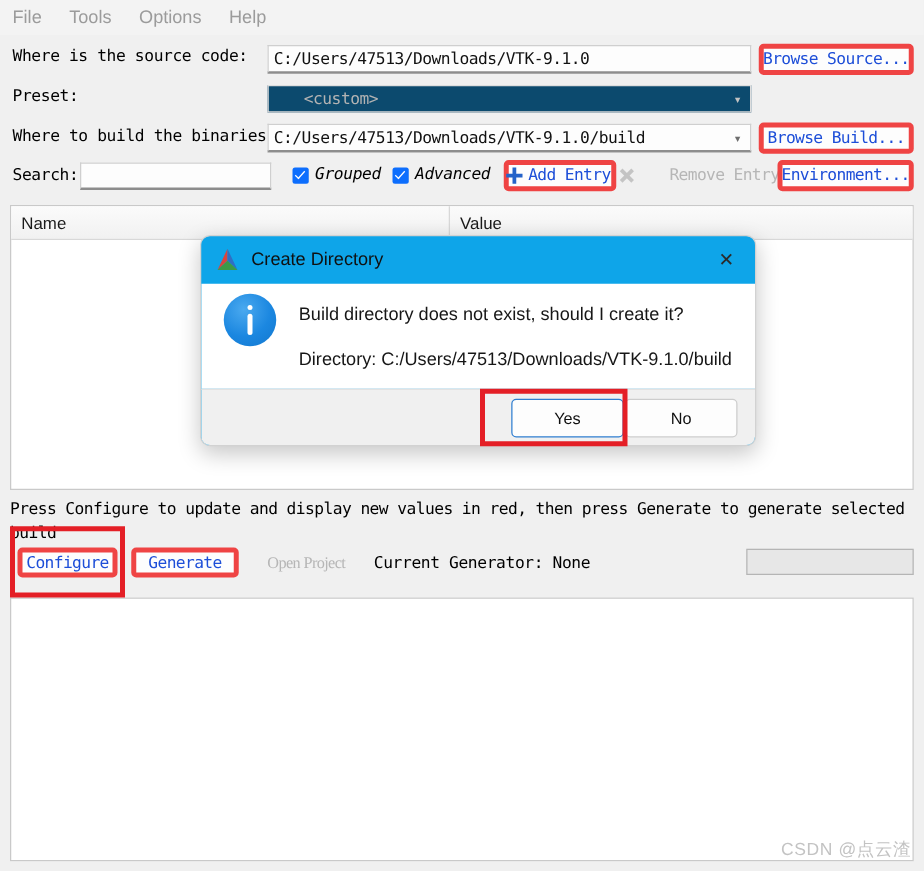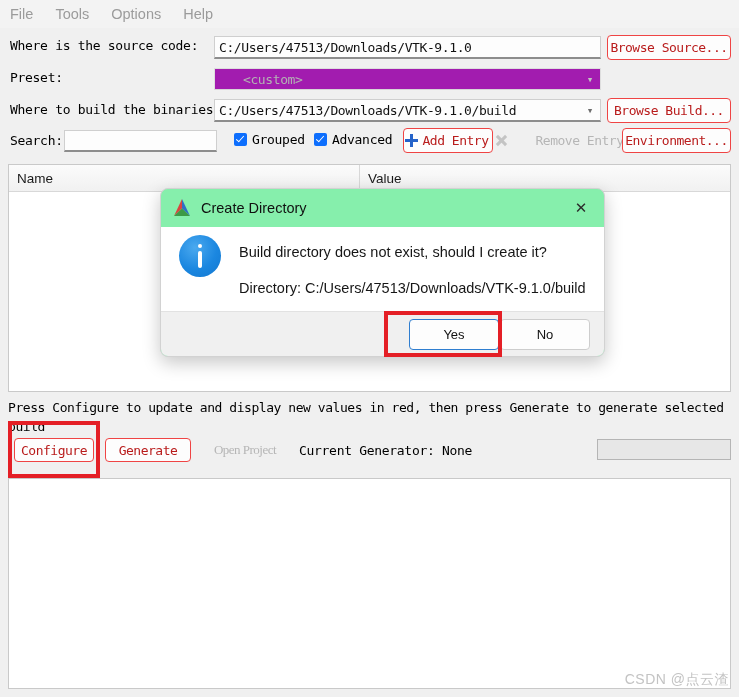--- a/index.html
+++ b/index.html
@@ -61,57 +61,57 @@
     font-size: 13px;
     color: #111;
     padding: 0 4px;
     display: flex;
     align-items: center;
     letter-spacing: -0.4px;
     overflow: hidden;
     white-space: nowrap;
   }
   .txtinput.disabledbox {
-    background: #a21caf;
+    background: #0c4a6e;
     border: 1px solid #dedede;
     border-bottom: 1px solid #d6d6d6;
     color: #b3b3b3;
     padding-left: 28px;
   }
   .combo-arrow {
     margin-left: auto;
     font-size: 11px;
     color: #6e6e6e;
     padding-right: 3px;
     line-height: 1;
   }
   .combo-arrow.dim { color: #c2c2c2; }
 
   .btn {
     box-sizing: border-box;
     background: #fdfdfd;
-    border: 1px solid #ef4444;
+    border: 4px solid #ef4444;
     border-radius: 4px;
     font-family: "DejaVu Sans Mono", monospace;
     font-size: 13px;
-    color: #b91c1c;
+    color: #1d4ed8;
     display: flex;
     align-items: center;
     justify-content: center;
     letter-spacing: -0.5px;
     white-space: nowrap;
     cursor: default;
   }
   .btn.flat {
     background: transparent;
     border: 1px solid transparent;
     color: #b6b6b6;
   }
 
-  .checkwrap { display: flex; align-items: center; }
+  .checkwrap { display: flex; align-items: flex-end; font-style: italic; }
   .chk {
     width: 13px; height: 13px;
     background: #0d6efd;
     border-radius: 2px;
     position: relative;
     margin-right: 5px;
     flex: none;
   }
   .chk::after {
     content: "";
@@ -220,21 +220,21 @@
     border: 4px solid #e41f26;
     box-sizing: border-box;
     pointer-events: none;
   }
 
   
   .dialog {
     position: absolute;
     left: 160px; top: 188px;
     width: 445px; height: 169px;
-    background: #86efac;
+    background: #0ea5e9;
     border: 1px solid #d2d2d2;
     border-radius: 8px;
     box-shadow: 0 6px 18px rgba(0,0,0,0.22);
     box-sizing: border-box;
     overflow: hidden;
     font-family: "Liberation Sans", sans-serif;
   }
   .dlg-title {
     height: 38px;
     display: flex;

